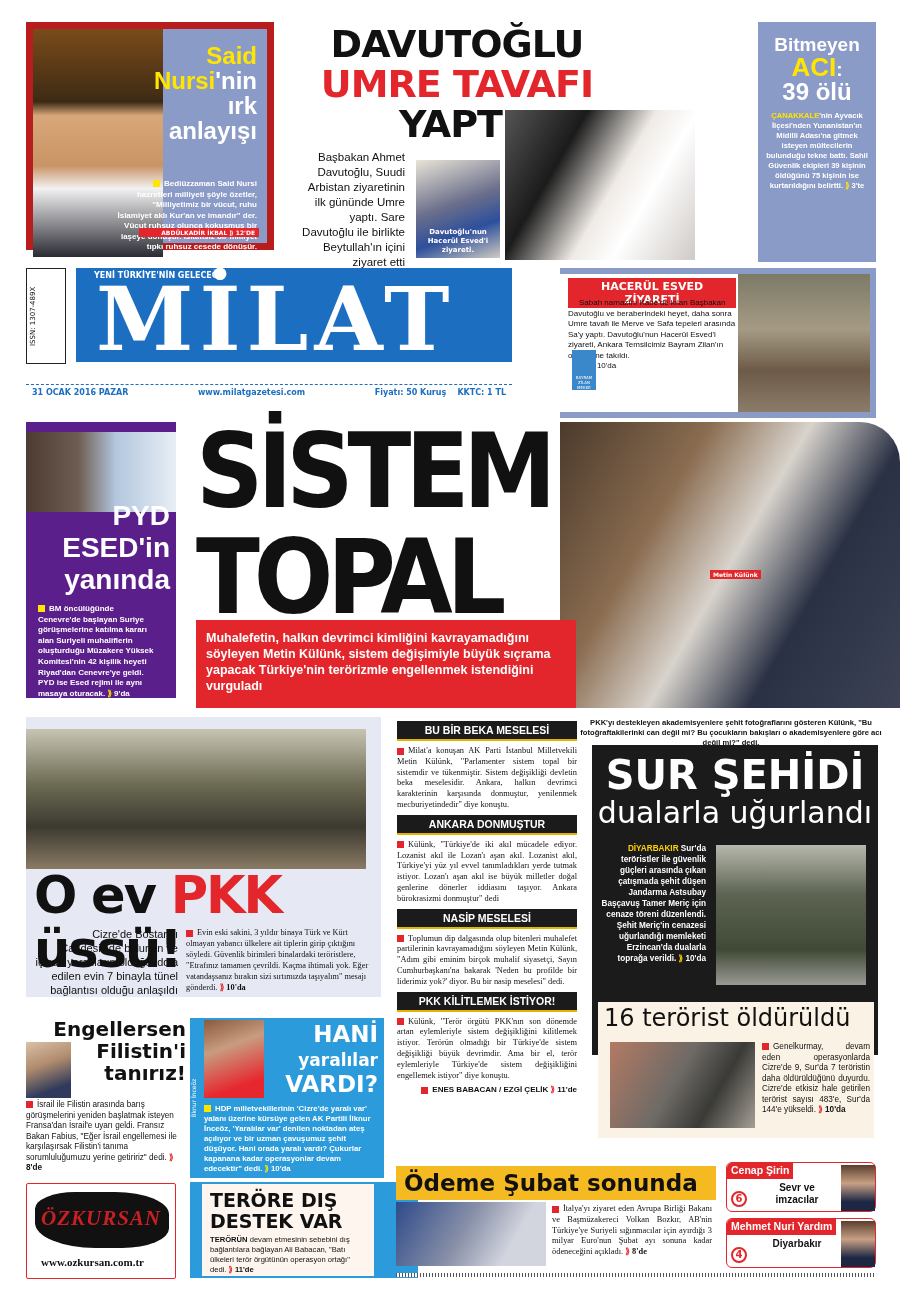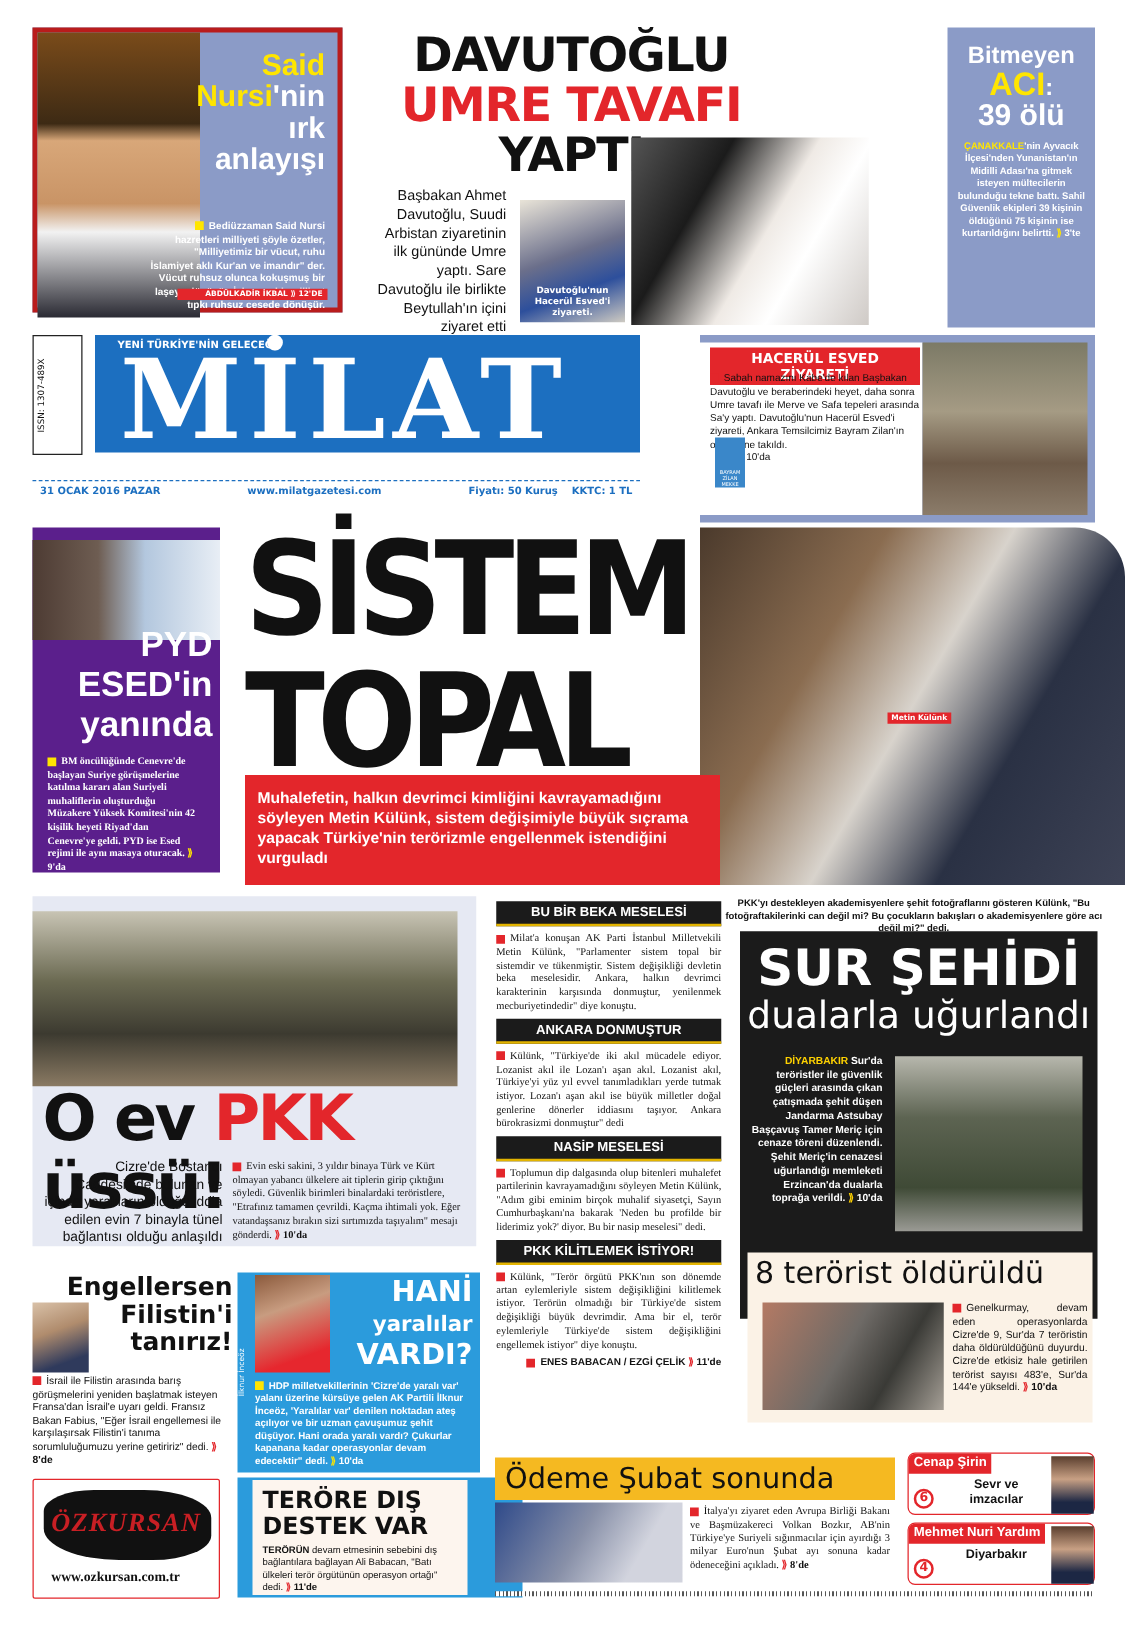--- a/index.html
+++ b/index.html
@@ -3,21 +3,21 @@
 <meta charset="utf-8">
 <style>
 *{box-sizing:border-box;margin:0;padding:0}
 body{width:900px;height:1302px;background:#fff;font-family:"DejaVu Sans",sans-serif;position:relative;overflow:hidden;color:#111}
 .abs{position:absolute}
 .photo{position:absolute;overflow:hidden}
 .sq{display:inline-block;width:7px;height:7px;margin-right:4px;vertical-align:middle}
 .arrow{color:#e3262b;font-weight:bold}
 
 
-#nursi{left:26px;top:22px;width:248px;height:228px;background:#8b9bc7;border:4px solid #b91c1c}
+#nursi{left:26px;top:22px;width:248px;height:228px;background:#8b9bc7;border:7px solid #b91c1c}
 #nursi .face{left:0;top:0;width:130px;height:228px;background:linear-gradient(180deg,#7a4b1a 0%,#3d2a14 32%,#d8a779 38%,#c99466 60%,#f2f2f2 70%,#2a2a33 100%)}
 #nursi h2{position:absolute;right:10px;top:14px;text-align:right;font-family:"Liberation Sans",sans-serif;font-weight:bold;font-size:24px;line-height:25px;color:#fff}
 #nursi h2 .y{color:#ffe500}
 #nursi p{position:absolute;right:10px;top:150px;width:140px;text-align:right;color:#fff;font-size:8px;line-height:10.5px;font-weight:bold;font-family:"Liberation Sans",sans-serif}
 #nursi .byline{position:absolute;right:8px;bottom:6px;background:#e3262b;color:#fff;font-size:6px;padding:1px 4px;font-weight:bold;width:120px;text-align:right}
 
 
 #davut-h1{left:312px;top:24px;width:290px;font-family:"DejaVu Sans",sans-serif;font-weight:bold;font-size:38px;line-height:40px;letter-spacing:-1px;text-align:center}
 #davut-h1 .red{color:#e3262b}
 #davut-body{left:300px;top:150px;width:105px;font-size:11.5px;line-height:15px;text-align:right;font-family:"Liberation Sans",sans-serif}
@@ -45,21 +45,21 @@
 #hacer .inner{position:absolute;left:0;top:6px;width:178px;height:138px;background:#fff}
 #hacer .title{position:absolute;left:8px;top:10px;width:168px;background:#e3262b;color:#fff;font-weight:bold;font-size:11px;text-align:center;padding:2px 16px}
 #hacer .body{position:absolute;left:8px;top:30px;width:168px;font-size:8px;line-height:10.5px;font-family:"Liberation Sans",sans-serif}
 #hacer .reporter{position:absolute;left:12px;top:82px;width:24px;height:40px;background:#3a87c9;color:#fff;font-size:4px;text-align:center}
 #hacer .ph{position:absolute;left:178px;top:6px;width:132px;height:138px;background:linear-gradient(180deg,#7c7a66 0%,#a59b84 40%,#6d5a48 70%,#8b7c6a 100%)}
 
 
 #pyd{left:26px;top:422px;width:150px;height:276px;background:#5b1f8c}
 #pyd .ph{position:absolute;left:0;top:10px;width:150px;height:80px;background:linear-gradient(90deg,#4d3b33 0%,#6e5d52 35%,#b3c7de 60%,#e8eef5 100%)}
 #pyd h2{position:absolute;left:0;right:6px;top:78px;text-align:right;color:#fff;font-weight:bold;font-size:28px;line-height:32px;font-family:"Liberation Sans",sans-serif}
-#pyd p{position:absolute;left:12px;right:18px;top:182px;color:#fff;font-size:8px;line-height:10.6px;font-weight:bold;font-family:Liberation Serif, serif}
+#pyd p{position:absolute;left:12px;right:18px;top:182px;color:#fff;font-size:8px;line-height:10.6px;font-weight:bold;font-family:Liberation Sans, sans-serif}
 
 
 #sistem{left:196px;top:418px;width:420px;height:220px;font-family:"DejaVu Sans Condensed","DejaVu Sans",sans-serif;font-weight:bold;font-size:104px;line-height:106px;letter-spacing:-6px;color:#111}
 #sistem-photo{left:560px;top:422px;width:340px;height:286px;background:linear-gradient(120deg,#4b3a2c 0%,#8a6c50 30%,#d8d3cc 50%,#2a3144 70%,#3d4255 100%);border-top-right-radius:40px}
 #sistem-photo .cap{position:absolute;left:150px;top:148px;background:#e3262b;color:#fff;font-size:6px;font-weight:bold;padding:1px 3px}
 #sistem-red{left:196px;top:620px;width:380px;height:88px;background:#e3262b;color:#fff;font-size:12.5px;line-height:16px;font-weight:bold;padding:10px 10px;font-family:"Liberation Sans",sans-serif}
 
 
 #pkk{left:26px;top:717px;width:355px;height:280px;background:#e6e9f3}
 #pkk .ph{position:absolute;left:0;top:12px;width:340px;height:140px;left:0;background:linear-gradient(180deg,#c8c4b4 0%,#6b6a52 40%,#3c3a30 70%,#8a7a63 100%)}
@@ -106,21 +106,21 @@
 #ozkursan .map{position:absolute;left:8px;top:8px;width:134px;height:56px;background:#111;border-radius:30% 40% 35% 45%}
 #ozkursan .brand{position:absolute;left:14px;top:22px;color:#c81f24;font-family:"Liberation Serif",serif;font-weight:bold;font-style:italic;font-size:21px;letter-spacing:1px}
 #ozkursan .url{position:absolute;left:14px;top:72px;font-family:"Liberation Serif",serif;font-weight:bold;font-size:11px}
 
 #teror{left:190px;top:1182px;width:228px;height:96px;background:#2b9bdc}
 #teror .inner{position:absolute;left:12px;top:2px;width:172px;height:92px;background:#fdf5ee;padding:6px 8px}
 #teror h2{font-weight:bold;font-size:19px;line-height:21px;font-family:"DejaVu Sans",sans-serif}
 #teror p{font-size:7.6px;line-height:10px;margin-top:3px;font-family:"Liberation Sans",sans-serif}
 
 #odeme{left:396px;top:1166px;width:320px;height:104px}
-#odeme h2{background:#f5b921;font-weight:normal;font-size:23px;line-height:34px;padding-left:8px;font-family:"DejaVu Sans",sans-serif}
+#odeme h2{background:#f5b921;font-weight:bold;font-size:23px;line-height:34px;padding-left:8px;font-family:"DejaVu Sans",sans-serif}
 #odeme .ph{position:absolute;left:0;top:36px;width:150px;height:64px;background:linear-gradient(120deg,#2f4a8a 0%,#8890a8 45%,#d2d4de 75%)}
 #odeme p{position:absolute;left:156px;top:38px;width:160px;font-size:8.4px;line-height:10.8px;text-align:justify;font-family:"Liberation Serif",serif}
 
 .col{position:absolute;left:726px;width:150px;height:50px;border:1px solid #e3262b;border-radius:6px;background:#fff}
 .col .name{position:absolute;left:0;top:0;height:16px;background:#e3262b;color:#fff;font-size:10.5px;font-weight:bold;padding:1px 4px;border-top-left-radius:5px;font-family:"Liberation Sans",sans-serif}
 .col .num{position:absolute;left:4px;bottom:4px;width:16px;height:16px;border:2px solid #e3262b;border-radius:50%;color:#e3262b;font-size:10px;font-weight:bold;text-align:center;line-height:12px}
 .col .topic{position:absolute;left:30px;top:19px;width:80px;text-align:center;font-weight:bold;font-size:10px;line-height:12px;font-family:"Liberation Sans",sans-serif}
 .col .ph{position:absolute;right:0;bottom:0;width:34px;height:46px;background:linear-gradient(180deg,#5a3e2e 0%,#c8a084 40%,#1c2744 80%)}
 .stripe{position:absolute;height:4px;background:repeating-linear-gradient(90deg,#555 0 1px,#fff 1px 3px)}
 </style>
@@ -197,21 +197,21 @@
 </section>
 
 <p id="sur-cap" class="abs">PKK'yı destekleyen akademisyenlere şehit fotoğraflarını gösteren Külünk, "Bu fotoğraftakilerinki can değil mi? Bu çocukların bakışları o akademisyenlere göre acı değil mi?" dedi.</p>
 <section id="sur" class="abs">
   <h2>SUR ŞEHİDİ</h2>
   <h3>dualarla uğurlandı</h3>
   <p><span class="y">DİYARBAKIR</span><span> Sur'da teröristler ile güvenlik güçleri arasında çıkan çatışmada şehit düşen Jandarma Astsubay Başçavuş Tamer Meriç için cenaze töreni düzenlendi. Şehit Meriç'in cenazesi uğurlandığı memleketi Erzincan'da dualarla toprağa verildi.</span> <span class="arrow" style="color:#ffd200">⟫</span> <span>10'da</span></p>
   <div class="ph"></div>
 </section>
 <section id="terr" class="abs">
-  <h3>8 terörist öldürüldü</h3>
+  <h3>16 terörist öldürüldü</h3>
   <div class="ph"></div>
   <p><span class="sq" style="background:#e3262b"></span><span>Genelkurmay, devam eden operasyonlarda Cizre'de 9, Sur'da 7 teröristin daha öldürüldüğünü duyurdu. Cizre'de etkisiz hale getirilen terörist sayısı 483'e, Sur'da 144'e yükseldi.</span> <span class="arrow">⟫</span> <b>10'da</b></p>
 </section>
 
 <section id="filistin" class="abs">
   <h2><span>Engellersen</span><br><span>Filistin'i</span><br><span>tanırız!</span></h2>
   <div class="ph"></div>
   <p><span class="sq" style="background:#e3262b"></span><span>İsrail ile Filistin arasında barış görüşmelerini yeniden başlatmak isteyen Fransa'dan İsrail'e uyarı geldi. Fransız Bakan Fabius, "Eğer İsrail engellemesi ile karşılaşırsak Filistin'i tanıma sorumluluğumuzu yerine getiririz" dedi.</span> <span class="arrow">⟫</span> <b>8'de</b></p>
 </section>
 

